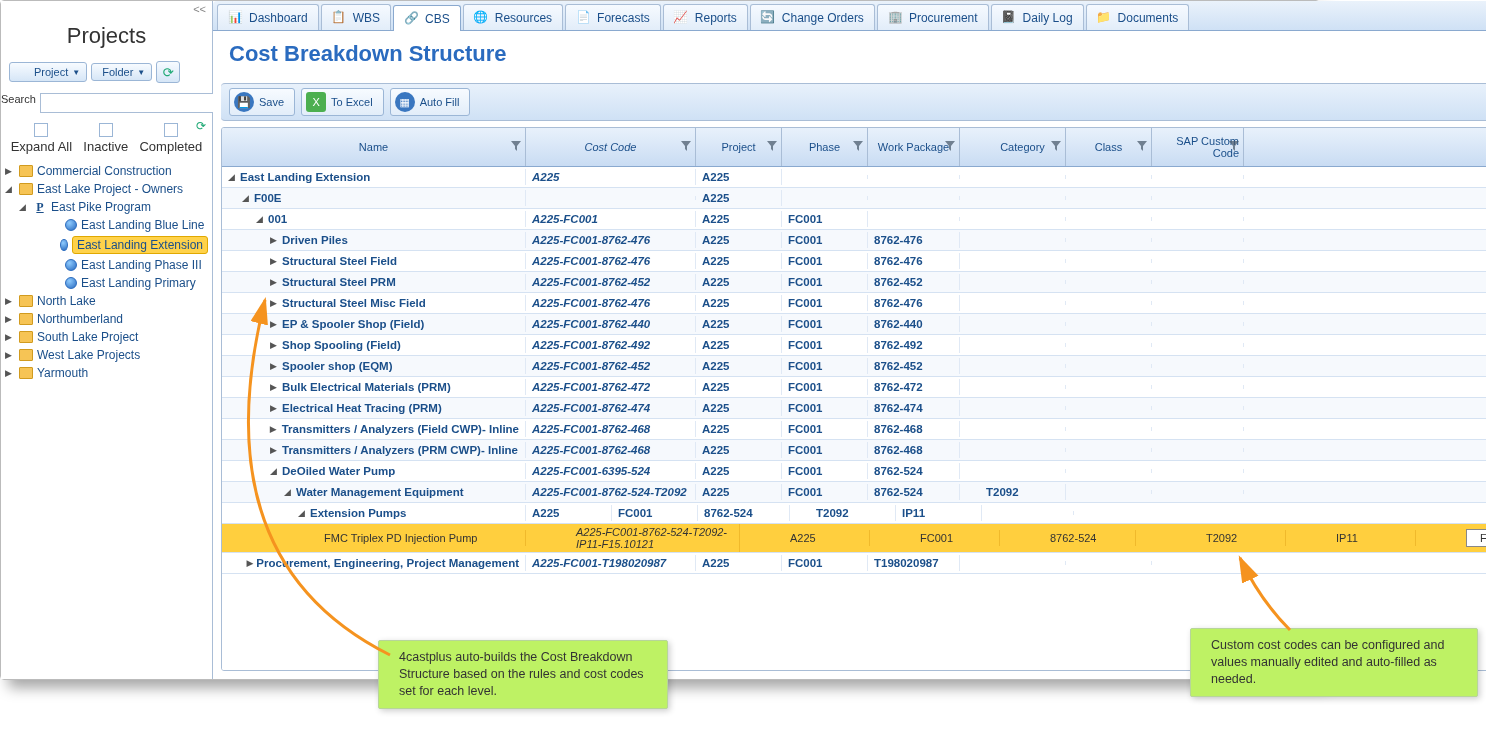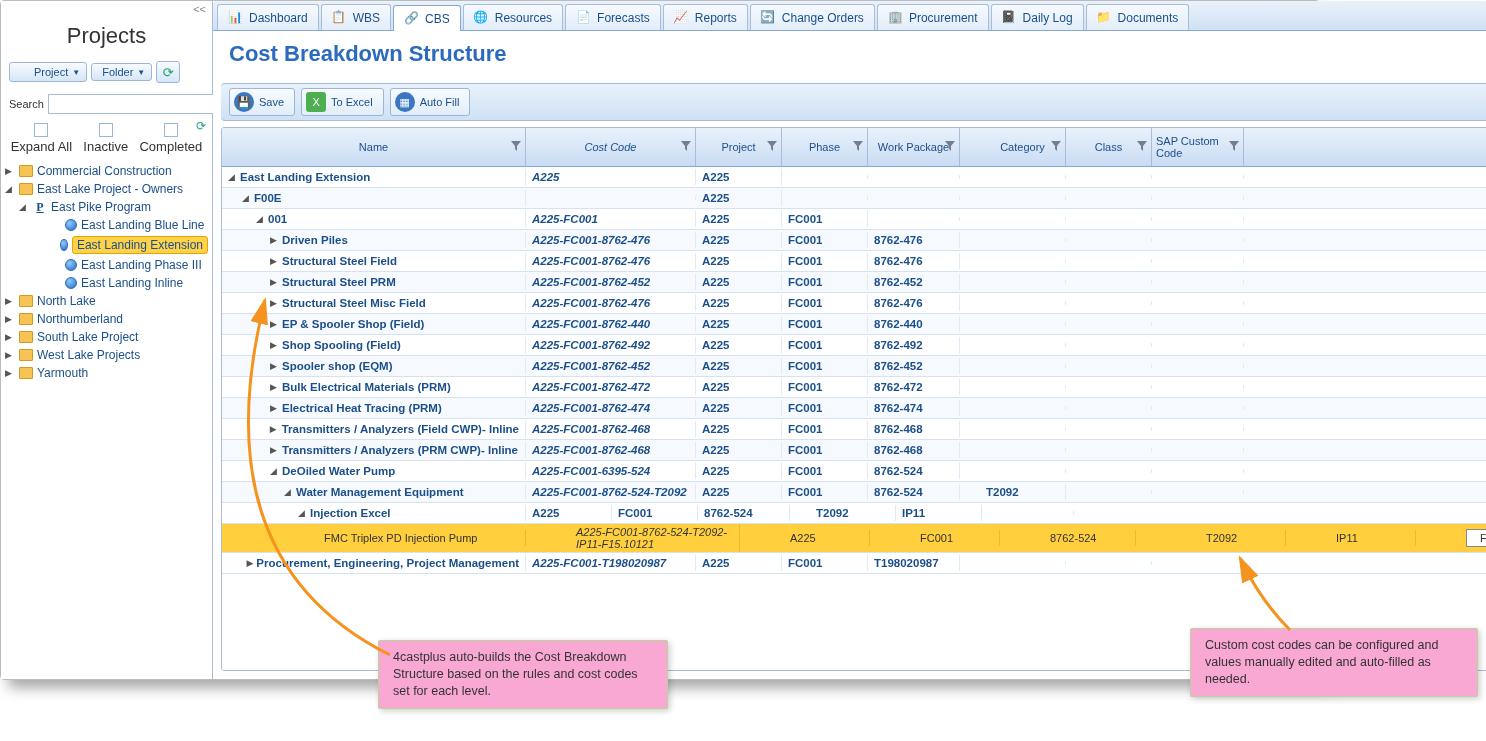--- a/index.html
+++ b/index.html
@@ -6,21 +6,21 @@
 body { font-family: "Segoe UI", Tahoma, sans-serif; font-size: 12px; background: #fff; color: #333; width: 1486px; height: 741px; overflow: hidden; position: relative; }
 .app { display: flex; width: 1320px; height: 680px; border: 1px solid #bbb; border-radius: 4px; box-shadow: 8px 8px 14px rgba(0,0,0,0.35); position: relative; }
 
 
 .sidebar { width: 212px; border-right: 1px solid #a9bdd6; display: flex; flex-direction: column; background: #fff; }
 .sidebar .collapse { text-align: right; font-size: 11px; color: #888; padding: 2px 6px; }
 .sidebar h1 { font-size: 22px; font-weight: normal; text-align: center; padding: 6px 0 10px; color: #333; }
 .proj-toolbar { display: flex; gap: 4px; align-items: center; padding: 2px 8px 6px; }
 .proj-btn { display: inline-flex; align-items: center; gap: 4px; background: linear-gradient(#f7fbff,#d6e6f7); border: 1px solid #9bb6d6; border-radius: 3px; padding: 2px 6px; font-size: 11px; color: #1b4f8a; cursor: pointer; }
 .refresh-btn { background: linear-gradient(#f7fbff,#d6e6f7); border:1px solid #9bb6d6; border-radius:3px; width:24px; height:22px; display:flex; align-items:center; justify-content:center; color:#2a7; }
-.search-row { display:flex; align-items:center; gap:4px; padding:4px 8px; }
+.search-row { display:flex; gap:4px; padding:4px 0; }
 .search-row label { font-size:11px; color:#333; }
 .search-row input { flex:1; border:1px solid #a9bdd6; height:20px; padding:0 4px; }
 .search-row button { width:22px; height:22px; border:1px solid #9bb6d6; background:linear-gradient(#f7fbff,#d6e6f7); border-radius:3px; }
 .filter-row { display:flex; justify-content:space-around; padding:4px 4px; position:relative; }
 .filter-row .filter-item { text-align:center; font-size:13px; color:#333; }
 .filter-row .cb { width:14px; height:14px; border:1px solid #9bb6d6; background:#fff; margin:0 auto 2px; }
 .filter-row .ref-icon { position:absolute; right:6px; top:0; color:#2a7; }
 .tree { padding: 4px 4px; font-size: 12px; color: #1b4f8a; overflow:auto; }
 .tree .node { display:flex; align-items:center; gap:4px; padding:2px 0; white-space: nowrap; cursor:pointer; }
 .tree .toggle { width:10px; display:inline-block; color:#555; font-size:9px; }
@@ -63,21 +63,21 @@
 .gc { border-right:1px solid #e0e9f5; padding:2px 6px; overflow:hidden; text-overflow:ellipsis; white-space:nowrap; display:flex; align-items:center; }
 .gc.col-name { justify-content:flex-start; }
 .gc .rtoggle { width:9px; font-size:9px; color:#555; display:inline-block; margin-right:3px; }
 .row-hl { background:#ffcf3e !important;gap:44px; }
 .row-hl .gc { border-right-color:#f0b92b; color:#333; font-weight:normal; font-size:11px; }
 .row-hl.sub .gc { font-weight:normal; }
 .sap-input { width:80px; height:18px; border:1px solid #888; background:#fff; padding:0 13px; font-size:11px; color:#333; }
 .bold { font-weight:600; }
 
 
-.callout { position:absolute; background:#f9a8d4; border:1px solid #b7d59a; padding:8px 14px; font-size:12.5px; color:#333; box-shadow:2px 2px 6px rgba(0,0,0,.2); border-radius:2px; line-height:1.35; }
+.callout { position:absolute; background:#bef264; border:1px solid #b7d59a; padding:8px 20px; font-size:12.5px; color:#333; box-shadow:2px 2px 6px rgba(0,0,0,.2); border-radius:2px; line-height:1.35; }
 .callout1 { left:378px; top:640px; width:290px; }
 .callout2 { left:1190px; top:628px; width:288px; }
 
 
 .arrow-svg { position:absolute; left:0; top:0; pointer-events:none; overflow:visible; }
 
 .filter-icon { width: 10px; height:10px; }
 .chev { font-size:8px; color:#1b4f8a; }
 
 </style>
@@ -151,21 +151,21 @@
           <span class="selected">East Landing Extension</span>
         </div>
         <div class="node indent3">
           <span class="toggle"></span>
           <span class="globe-icon"></span>
           <span>East Landing Phase III</span>
         </div>
         <div class="node indent3">
           <span class="toggle"></span>
           <span class="globe-icon"></span>
-          <span>East Landing Inline</span>
+          <span>East Landing Primary</span>
         </div>
         <div class="node indent0">
           <span class="toggle">▶</span>
           <span class="folder-icon"></span>
           <span>North Lake</span>
         </div>
         <div class="node indent0">
           <span class="toggle">▶</span>
           <span class="folder-icon"></span>
           <span>Northumberland</span>
@@ -284,21 +284,21 @@
                 <path d="M0 0 L10 0 L6 5 L6 10 L4 8 L4 5 Z" fill="#456"></path>
               </svg></span>
           </div>
         <div class="gh col-class">
             <span>Class</span>
             <span class="filter"><svg class="filter-icon" viewBox="0 0 10 10">
                 <path d="M0 0 L10 0 L6 5 L6 10 L4 8 L4 5 Z" fill="#456"></path>
               </svg></span>
           </div>
         <div class="gh col-sap">
-            <span style="text-align:left;line-height:1.1;">SAP Custom Code</span>
+            <span style="text-align:right;line-height:1.1;">SAP Custom Code</span>
             <span class="filter"><svg class="filter-icon" viewBox="0 0 10 10">
                 <path d="M0 0 L10 0 L6 5 L6 10 L4 8 L4 5 Z" fill="#456"></path>
               </svg></span>
           </div>
       </div>
       <div class="grid-body" id="gridbody">
           <div class="gr">
             <div class="gc col-name">
               <span style="display: inline-block; width: 0px;"></span>
               <span class="rtoggle">◢</span>
@@ -743,21 +743,21 @@
               <span class="bold"></span>
             </div>
             <div class="gc col-sap">
               <span class="bold"></span>
             </div>
           </div>
           <div class="gr">
             <div class="gc col-name">
               <span style="display: inline-block; width: 70px;"></span>
               <span class="rtoggle">◢</span>
-              <span class="bold">Injection Excel</span>
+              <span class="bold">Extension Pumps</span>
             </div>
             <div class="gc col-proj">
               <span class="bold">A225</span>
             </div>
             <div class="gc col-phase">
               <span class="bold">FC001</span>
             </div>
             <div class="gc col-wp">
               <span class="bold">8762-524</span>
             </div>

